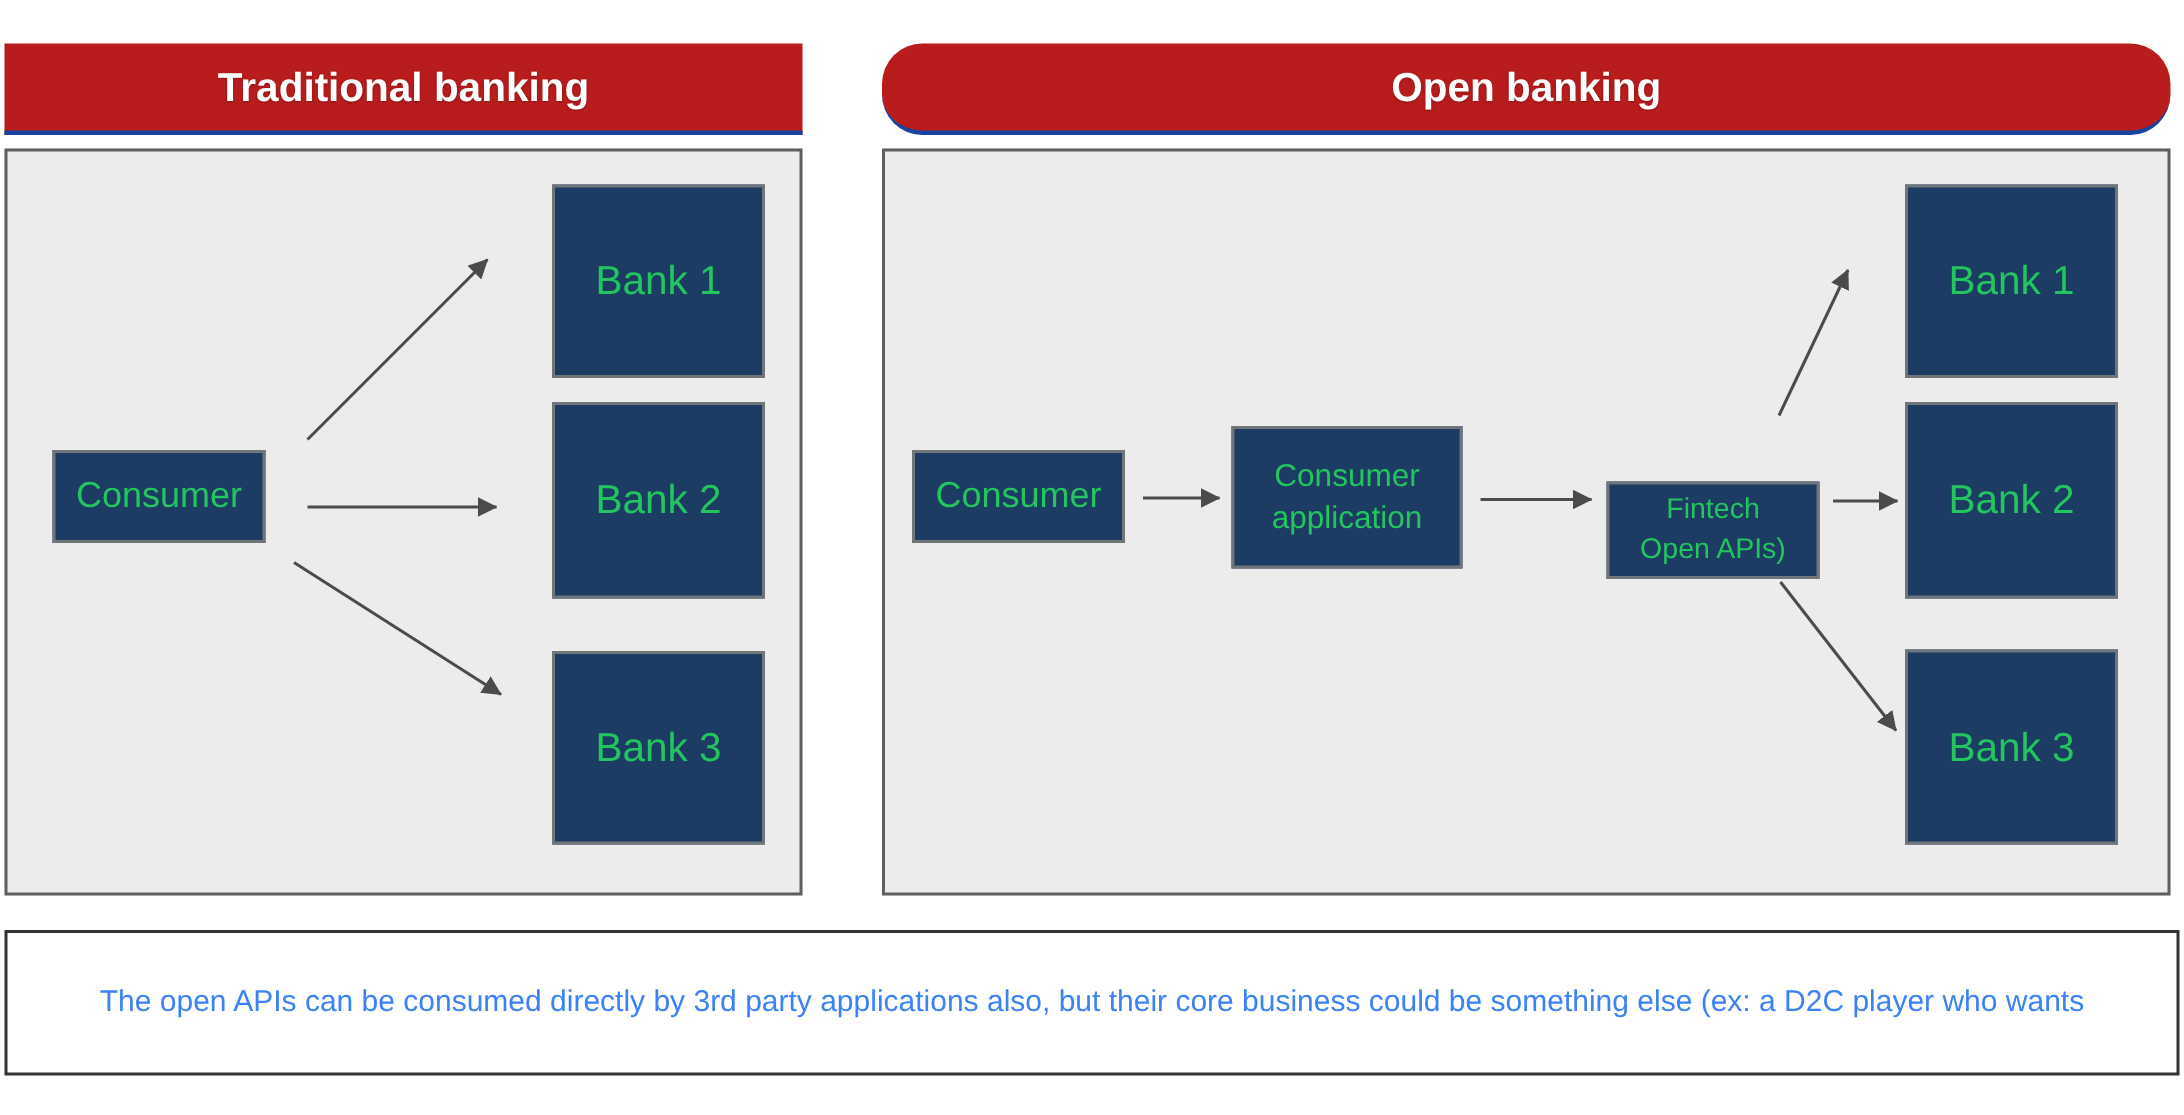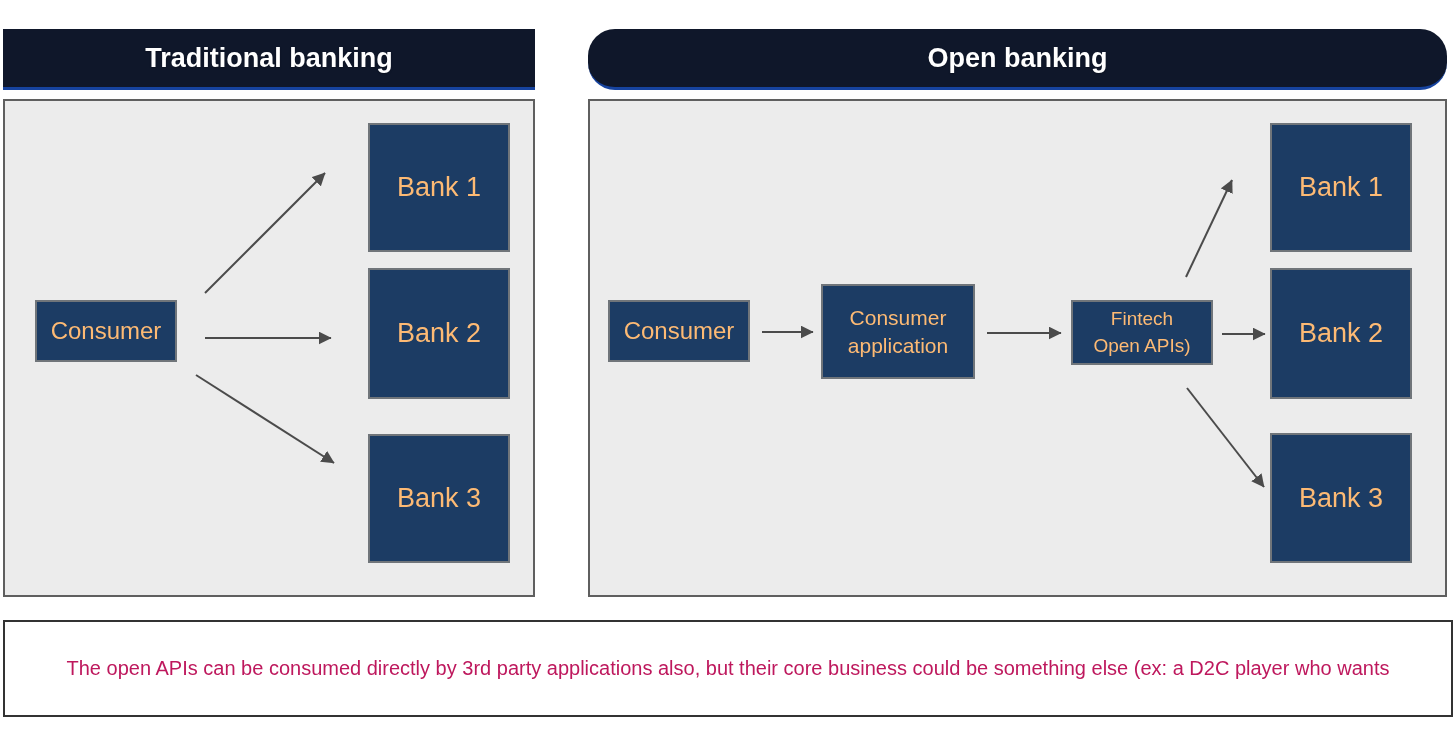--- a/index.html
+++ b/index.html
@@ -10,21 +10,21 @@
   }
   .canvas {
     position: relative;
     width: 1456px;
     height: 743px;
     background: #ffffff;
     overflow: hidden;
   }
   .header-bar {
     position: absolute;
-    background: #0f172a;
+    background: #b91c1c;
     border-bottom: 3px solid #16439f;
     display: flex;
     align-items: center;
     justify-content: center;
     color: #ffffff;
     font-weight: bold;
     font-size: 27px;
     text-shadow: 0 1px 2px rgba(0,0,0,0.25);
   }
   .panel {
@@ -35,39 +35,39 @@
   }
   .nbox {
     position: absolute;
     background: #1c3c64;
     border: 2px solid #70757a;
     box-sizing: border-box;
     display: flex;
     flex-direction: column;
     align-items: center;
     justify-content: center;
-    color: #fdba74;
+    color: #22c55e;
     text-align: center;
   }
   .nbox.bank     { font-size: 27px; }
   .nbox.consumer { font-size: 24px; }
   .nbox.app      { font-size: 21px; line-height: 1.32; }
-  .nbox.fintech  { font-size: 19px; line-height: 1.38; }
+  .nbox.fintech  { font-size: 19px; line-height: 1.38; margin-top: 21px; }
   .footer-box {
     position: absolute;
     left: 3px; top: 620px;
     width: 1450px; height: 97px;
     border: 2px solid #333333;
     box-sizing: border-box;
     background: #ffffff;
     display: flex;
     flex-direction: column;
     align-items: center;
     justify-content: center;
-    color: #be185d;
+    color: #3b82f6;
     font-size: 20px;
     line-height: 27px;
     text-align: center;
   }
   .footer-box div { white-space: nowrap; }
   svg.arrows {
     position: absolute;
     left: 0; top: 0;
     width: 1456px; height: 743px;
     pointer-events: none;

